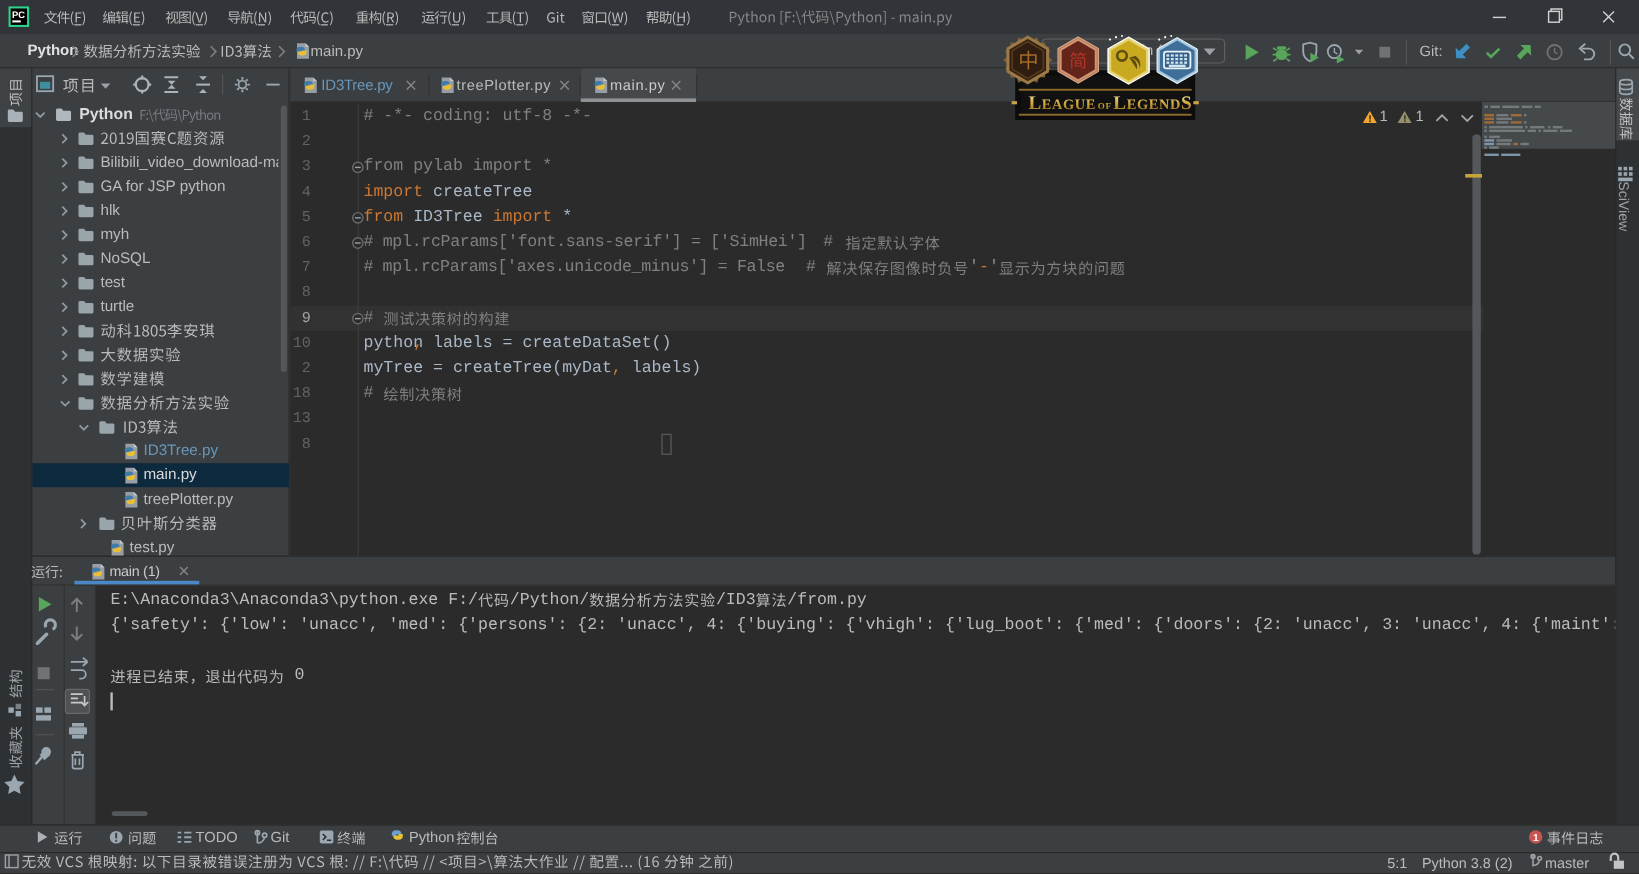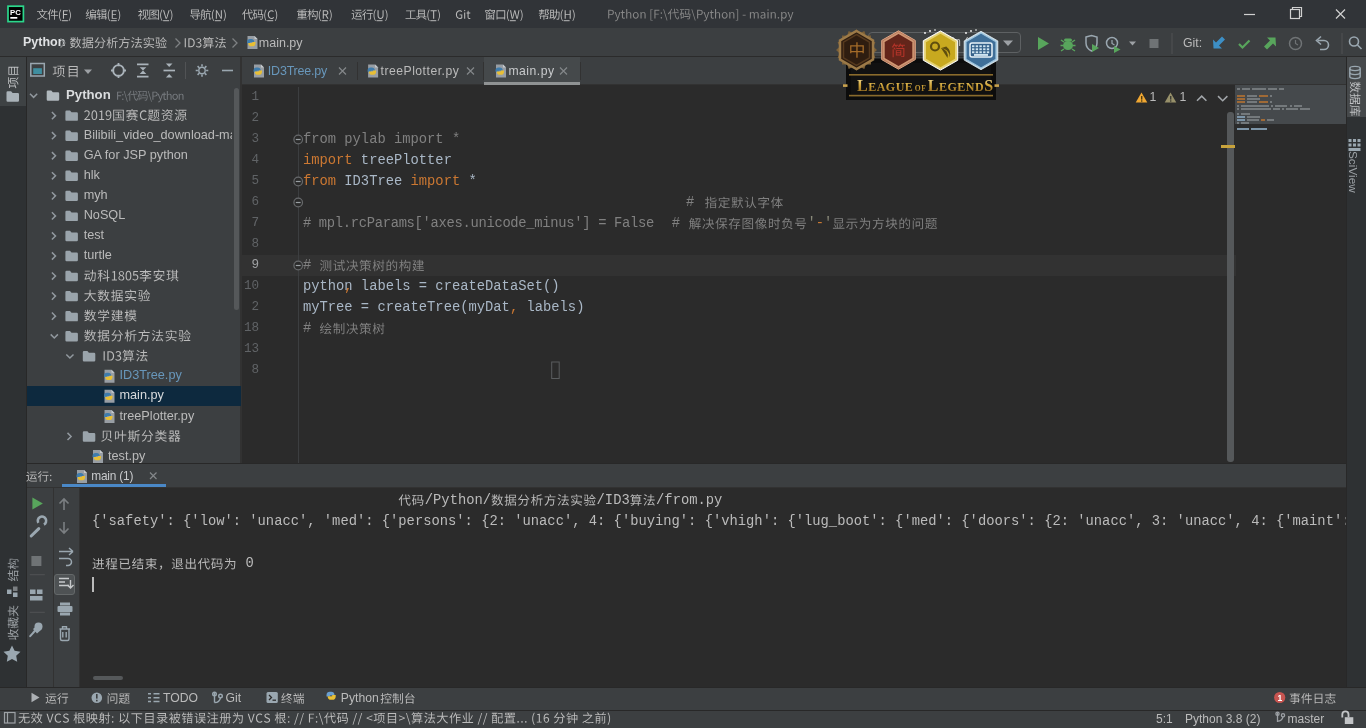--- a/index.html
+++ b/index.html
@@ -59,27 +59,29 @@
 <div class="a" style="left:228px;top:192px;width:31px;height:21px;line-height:21px;text-align:right;font-family:&quot;Liberation Mono&quot;,monospace;font-size:12.6px;color:#606366">6</div>
 <div class="a" style="left:228px;top:213px;width:31px;height:21px;line-height:21px;text-align:right;font-family:&quot;Liberation Mono&quot;,monospace;font-size:12.6px;color:#606366">7</div>
 <div class="a" style="left:228px;top:234px;width:31px;height:21px;line-height:21px;text-align:right;font-family:&quot;Liberation Mono&quot;,monospace;font-size:12.6px;color:#606366">8</div>
 <div class="a" style="left:228px;top:255px;width:31px;height:21px;line-height:21px;text-align:right;font-family:&quot;Liberation Mono&quot;,monospace;font-size:12.6px;color:#a1a3a5">9</div>
 <div class="a" style="left:228px;top:276px;width:31px;height:21px;line-height:21px;text-align:right;font-family:&quot;Liberation Mono&quot;,monospace;font-size:12.6px;color:#606366">10</div>
 <div class="a" style="left:228px;top:297px;width:31px;height:21px;line-height:21px;text-align:right;font-family:&quot;Liberation Mono&quot;,monospace;font-size:12.6px;color:#606366">2</div>
 <div class="a" style="left:228px;top:318px;width:31px;height:21px;line-height:21px;text-align:right;font-family:&quot;Liberation Mono&quot;,monospace;font-size:12.6px;color:#606366">18</div>
 <div class="a" style="left:228px;top:339px;width:31px;height:21px;line-height:21px;text-align:right;font-family:&quot;Liberation Mono&quot;,monospace;font-size:12.6px;color:#606366">13</div>
 <div class="a" style="left:228px;top:360px;width:31px;height:21px;line-height:21px;text-align:right;font-family:&quot;Liberation Mono&quot;,monospace;font-size:12.6px;color:#606366">8</div>
 <div class="a" style="left:298px;top:87px;width:1px;height:376px;background:#3c3e40"></div>
+<div class="a" style="left:302.9px;top:87px;height:21px;line-height:21px;font-family:&quot;Liberation Mono&quot;,monospace;font-size:13.8px;color:#808080;font-weight:normal;white-space:pre;"># -*- coding: utf-8 -*-</div>
 <div class="a" style="left:302.9px;top:129px;height:21px;line-height:21px;font-family:&quot;Liberation Mono&quot;,monospace;font-size:13.8px;color:#808080;font-weight:normal;white-space:pre;">from pylab import *</div>
 <div class="a" style="left:302.9px;top:150px;height:21px;line-height:21px;font-family:&quot;Liberation Mono&quot;,monospace;font-size:13.8px;color:#cc7832;font-weight:normal;white-space:pre;">import</div>
-<div class="a" style="left:352.58px;top:150px;height:21px;line-height:21px;font-family:&quot;Liberation Mono&quot;,monospace;font-size:13.8px;color:#a9b7c6;font-weight:normal;white-space:pre;"> treePlotter</div>
+<div class="a" style="left:352.58px;top:150px;height:21px;line-height:21px;font-family:&quot;Liberation Mono&quot;,monospace;font-size:13.8px;color:#a9b7c6;font-weight:normal;white-space:pre;"> createTree</div>
 <div class="a" style="left:302.9px;top:171px;height:21px;line-height:21px;font-family:&quot;Liberation Mono&quot;,monospace;font-size:13.8px;color:#cc7832;font-weight:normal;white-space:pre;">from</div>
 <div class="a" style="left:336.02px;top:171px;height:21px;line-height:21px;font-family:&quot;Liberation Mono&quot;,monospace;font-size:13.8px;color:#a9b7c6;font-weight:normal;white-space:pre;"> ID3Tree </div>
 <div class="a" style="left:410.53999999999996px;top:171px;height:21px;line-height:21px;font-family:&quot;Liberation Mono&quot;,monospace;font-size:13.8px;color:#cc7832;font-weight:normal;white-space:pre;">import</div>
 <div class="a" style="left:460.21999999999997px;top:171px;height:21px;line-height:21px;font-family:&quot;Liberation Mono&quot;,monospace;font-size:13.8px;color:#a9b7c6;font-weight:normal;white-space:pre;"> *</div>
+<div class="a" style="left:302.9px;top:192px;height:21px;line-height:21px;font-family:&quot;Liberation Mono&quot;,monospace;font-size:13.8px;color:#808080;font-weight:normal;letter-spacing:-0.25px;white-space:pre;"># mpl.rcParams['font.sans-serif'] = ['SimHei']</div>
 <div class="a" style="left:686px;top:192px;height:21px;line-height:21px;font-family:&quot;Liberation Mono&quot;,monospace;font-size:13.8px;color:#808080;font-weight:normal;white-space:pre;">#</div>
 <div class="a" style="left:302.9px;top:213px;height:21px;line-height:21px;font-family:&quot;Liberation Mono&quot;,monospace;font-size:13.8px;color:#808080;font-weight:normal;letter-spacing:-0.3px;white-space:pre;"># mpl.rcParams['axes.unicode_minus'] = False</div>
 <div class="a" style="left:671.7px;top:213px;height:21px;line-height:21px;font-family:&quot;Liberation Mono&quot;,monospace;font-size:13.8px;color:#808080;font-weight:normal;white-space:pre;">#</div>
 <div class="a" style="left:807.5px;top:213px;height:21px;line-height:21px;font-family:&quot;Liberation Mono&quot;,monospace;font-size:13.8px;color:#8a8a7a;font-weight:normal;white-space:pre;">'</div>
 <div class="a" style="left:815.8px;top:213px;height:21px;line-height:21px;font-family:&quot;Liberation Mono&quot;,monospace;font-size:13.8px;color:#c87832;font-weight:normal;white-space:pre;">-</div>
 <div class="a" style="left:824.1px;top:213px;height:21px;line-height:21px;font-family:&quot;Liberation Mono&quot;,monospace;font-size:13.8px;color:#8a8a7a;font-weight:normal;white-space:pre;">'</div>
 <div class="a" style="left:302.9px;top:255px;height:21px;line-height:21px;font-family:&quot;Liberation Mono&quot;,monospace;font-size:13.8px;color:#808080;font-weight:normal;white-space:pre;">#</div>
 <div class="a" style="left:302.9px;top:276px;height:21px;line-height:21px;font-family:&quot;Liberation Mono&quot;,monospace;font-size:13.8px;color:#a9b7c6;font-weight:normal;white-space:pre;">python</div>
 <div class="a" style="left:344.29999999999995px;top:276px;height:21px;line-height:21px;font-family:&quot;Liberation Mono&quot;,monospace;font-size:13.8px;color:#cc7832;font-weight:normal;white-space:pre;">,</div>
 <div class="a" style="left:302.9px;top:297px;height:21px;line-height:21px;font-family:&quot;Liberation Mono&quot;,monospace;font-size:13.8px;color:#a9b7c6;font-weight:normal;white-space:pre;">myTree = createTree(myDat</div>
@@ -127,20 +129,21 @@
 <div class="a" style="left:1267px;top:119px;width:7px;height:2px;background:#74797c"></div>
 <div class="a" style="left:1237px;top:122px;width:2px;height:2px;background:#74797c"></div>
 <div class="a" style="left:1241px;top:122px;width:8px;height:2px;background:#74797c"></div>
 <div class="a" style="left:1237px;top:127.5px;width:12px;height:2px;background:#7d95a8"></div>
 <div class="a" style="left:1251px;top:127.5px;width:16px;height:2px;background:#7d95a8"></div>
 <div class="a" style="left:1226.5px;top:112px;width:7px;height:350px;background:#55585a;border-radius:3px"></div>
 <div class="a" style="left:1221px;top:144.5px;width:14px;height:3px;background:#c8a33c"></div>
 <div class="a" style="left:91.2px;top:469px;height:15px;line-height:15px;font-family:&quot;Liberation Sans&quot;,sans-serif;font-size:11.9px;color:#c8cacc;font-weight:normal;letter-spacing:-0.2px;white-space:pre;">main (1)</div>
 <div class="a" style="left:53.5px;top:573.5px;width:21px;height:21px;background:#4e5254;border:1px solid #646869;border-radius:3px;box-sizing:border-box"></div>
 <div class="a" style="left:80px;top:488px;width:1260px;height:199px;overflow:hidden" id="conwrap"></div>
+<div class="a" style="left:92px;top:489.5px;height:21px;line-height:21px;font-family:&quot;Liberation Mono&quot;,monospace;font-size:13.8px;color:#bbbbbb;font-weight:normal;white-space:pre;">E:\Anaconda3\Anaconda3\python.exe F:/</div>
 <div class="a" style="left:424.8px;top:489.5px;height:21px;line-height:21px;font-family:&quot;Liberation Mono&quot;,monospace;font-size:13.8px;color:#bbbbbb;font-weight:normal;white-space:pre;">/Python/</div>
 <div class="a" style="left:596.6px;top:489.5px;height:21px;line-height:21px;font-family:&quot;Liberation Mono&quot;,monospace;font-size:13.8px;color:#bbbbbb;font-weight:normal;white-space:pre;">/ID3</div>
 <div class="a" style="left:656.1px;top:489.5px;height:21px;line-height:21px;font-family:&quot;Liberation Mono&quot;,monospace;font-size:13.8px;color:#bbbbbb;font-weight:normal;white-space:pre;">/from.py</div>
 <div class="a" style="left:92px;top:510.7px;width:1253.5px;height:21px;overflow:hidden;font-family:&quot;Liberation Mono&quot;,monospace;font-size:13.8px;line-height:21px;color:#bbbbbb;white-space:pre">{'safety': {'low': 'unacc', 'med': {'persons': {2: 'unacc', 4: {'buying': {'vhigh': {'lug_boot': {'med': {'doors': {2: 'unacc', 3: 'unacc', 4: {'maint': {'me</div>
 <div class="a" style="left:245.5px;top:553.2px;height:21px;line-height:21px;font-family:&quot;Liberation Mono&quot;,monospace;font-size:13.8px;color:#bbbbbb;font-weight:normal;white-space:pre;">0</div>
 <div class="a" style="left:92px;top:576.5px;width:1.6px;height:15px;background:#bbbbbb"></div>
 <div class="a" style="left:92.5px;top:676px;width:30px;height:4px;background:#55585a;border-radius:2px"></div>
 <div class="a" style="left:1360px;top:151px;transform:rotate(90deg);transform-origin:0 0;font-family:&quot;Liberation Sans&quot;,sans-serif;font-size:11.8px;color:#9da2a6;white-space:pre">SciView</div>
 <div class="a" style="left:163px;top:691px;height:14px;line-height:14px;font-family:&quot;Liberation Sans&quot;,sans-serif;font-size:12.2px;color:#bbbbbb;font-weight:normal;white-space:pre;">TODO</div>
 <div class="a" style="left:225.5px;top:691px;height:14px;line-height:14px;font-family:&quot;Liberation Sans&quot;,sans-serif;font-size:12.2px;color:#bbbbbb;font-weight:normal;white-space:pre;">Git</div>

